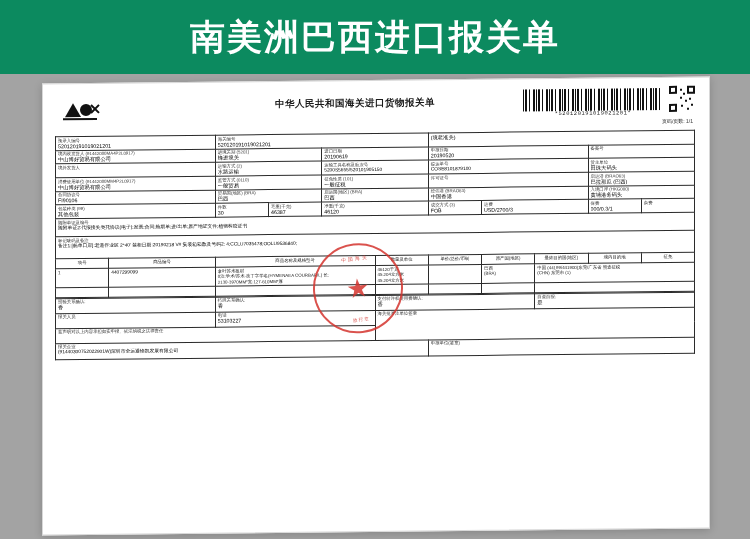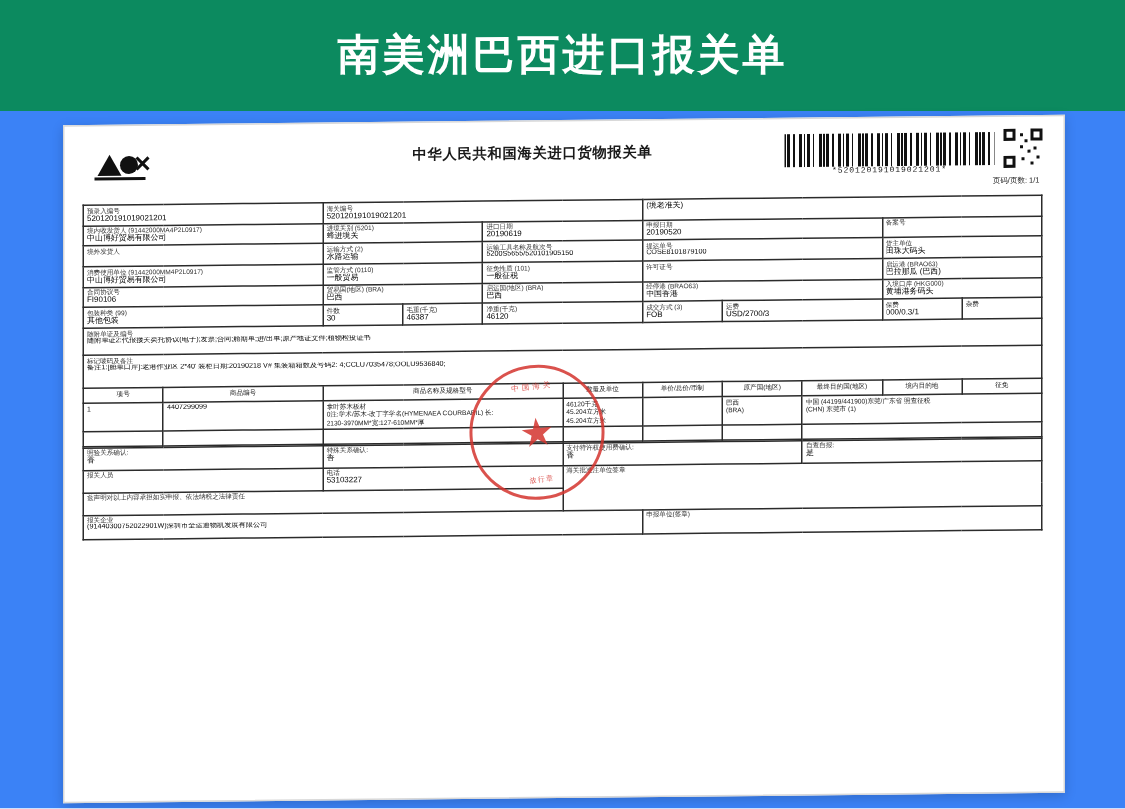--- a/index.html
+++ b/index.html
@@ -9,26 +9,26 @@
     font-family:"Liberation Sans","DejaVu Sans",sans-serif;
     overflow:hidden;
     position:relative;
   }
   .banner{
     position:absolute;left:0;top:0;width:750px;height:74px;
     background:#0c8a5f;
     display:flex;align-items:center;justify-content:center;
   }
   .banner-title{
-    color:#ffffff;font-size:28px;font-weight:bold;letter-spacing:2px;
+    color:#ffffff;font-size:35px;font-weight:bold;letter-spacing:2px;
     font-family:"DejaVu Sans",sans-serif;
   }
   .page{
     position:absolute;left:0;top:74px;width:750px;height:465px;
-    background:#3b82f6;
+    background:#a3a3a3;
   }
   .doc{
     position:absolute;left:42px;top:6px;width:666px;height:450px;
     background:#ffffff;
     border:1px solid #d8d8d8;
     box-shadow:0 2px 8px rgba(0,0,0,0.18);
     transform:skewY(-0.6deg);
   }
   .doc-inner{
     position:absolute;left:12px;top:8px;width:640px;height:432px;

